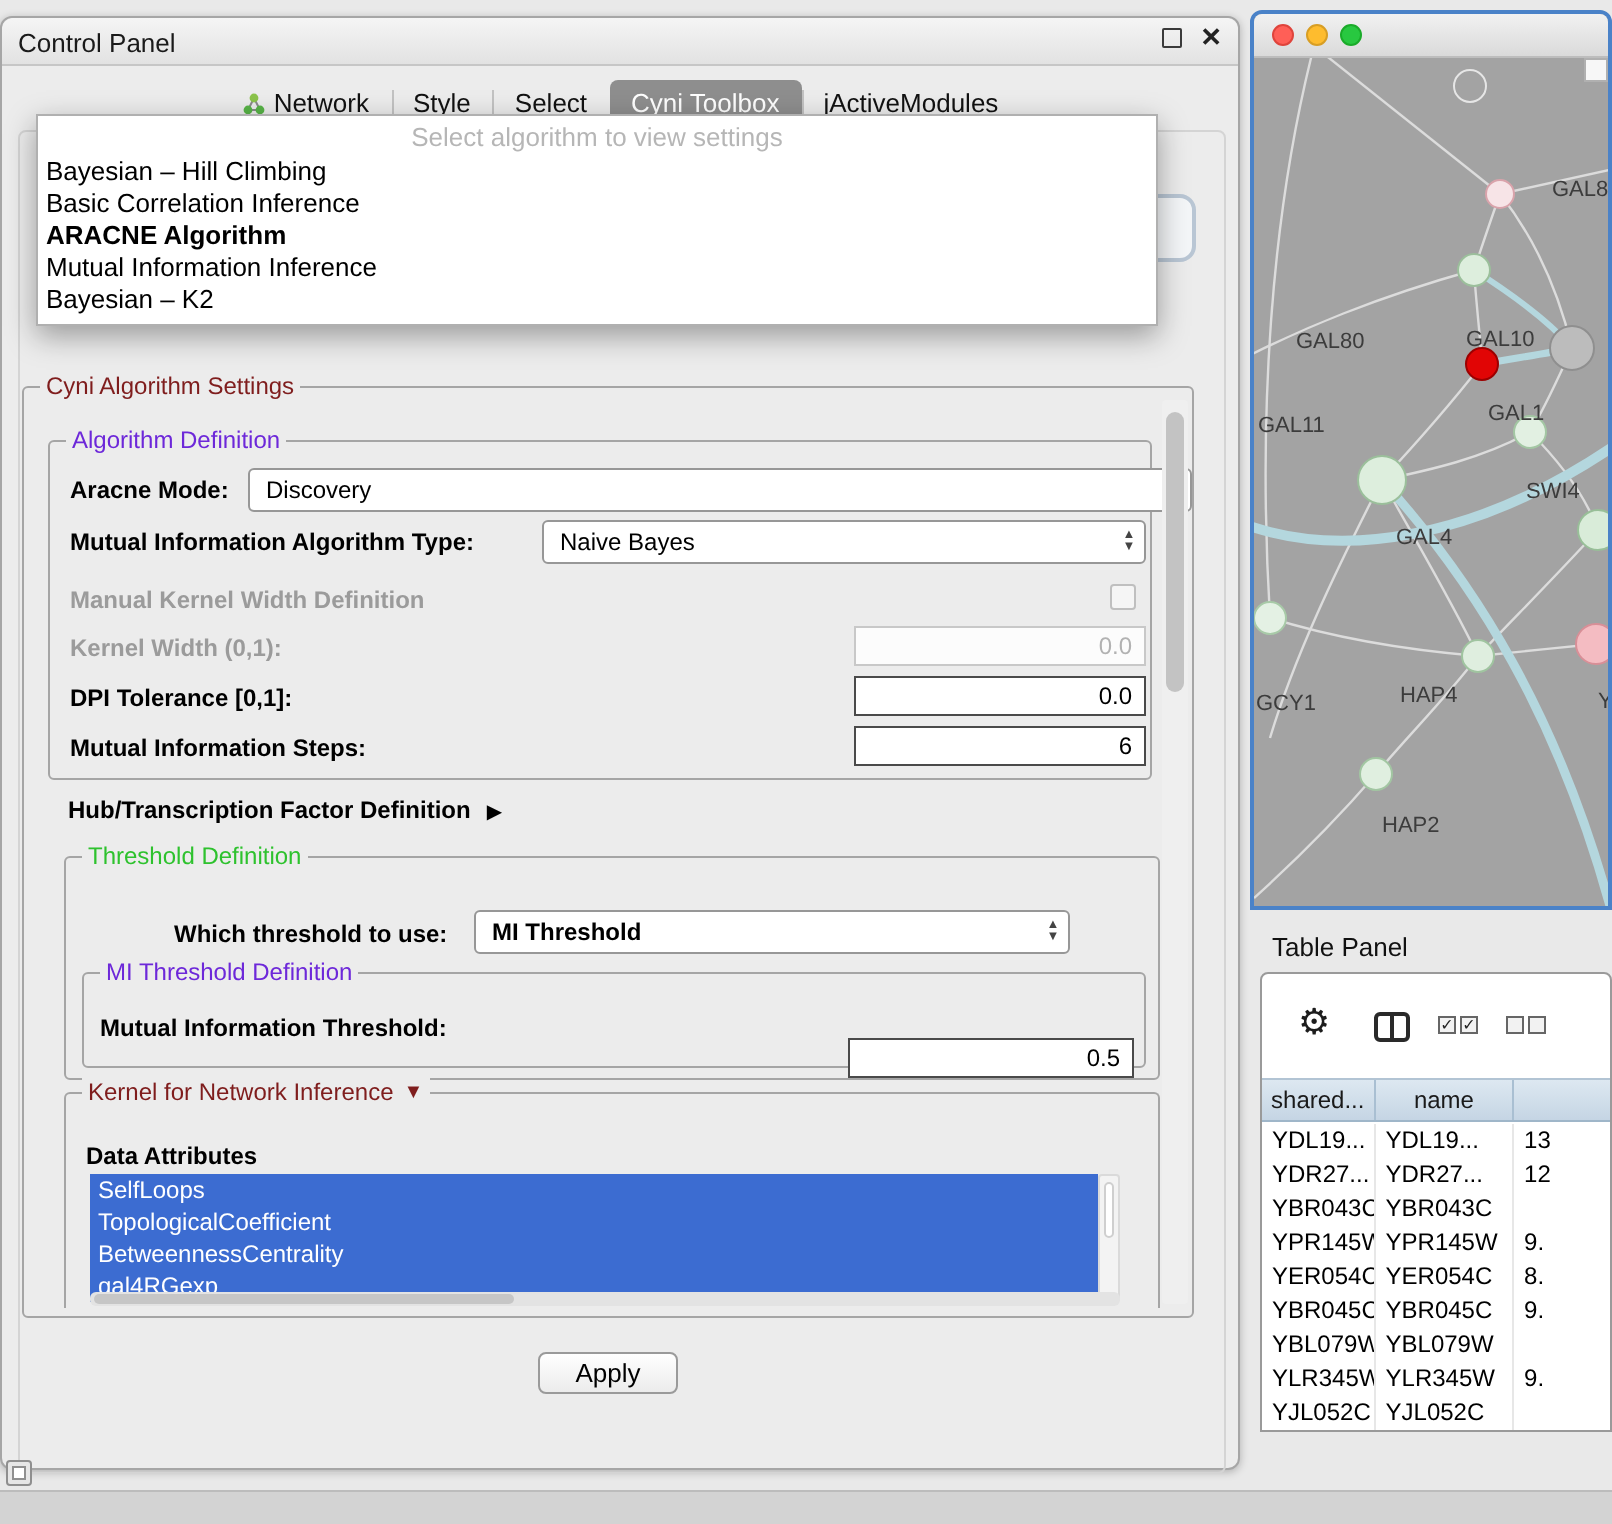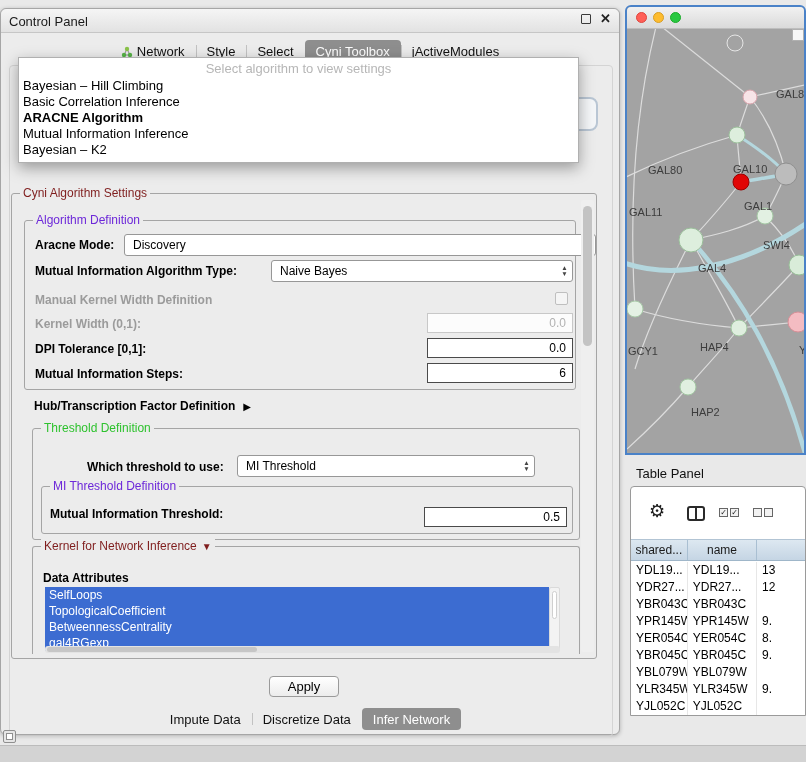--- a/index.html
+++ b/index.html
@@ -172,32 +172,32 @@
     </div>
 
     <div style="position:absolute;left:22px;top:202px;height:16px;">
       <span class="flabel" style="position:static;">Hub/Transcription Factor Definition</span><span class="hub-arrow">▶</span>
     </div>
 
     <div class="group" style="left:20px;top:234px;width:548px;height:112px;">
       <span class="legend green">Threshold Definition</span>
 
       <span class="flabel" style="left:54px;top:31px;">Which threshold to use:</span>
-      <div class="combo" style="left:204px;top:26px;width:298px;height:22px;">
+      <div class="combo" style="left:204px;top:26px;width:298px;height:22px;font-weight:bold;">
         <span class="val">MI Threshold</span>
         <span class="stepper">
             <span>▲</span>
             <span>▼</span>
           </span>
       </div>
 
       <div class="group" style="left:8px;top:57px;width:532px;height:48px;">
         <span class="legend blue">MI Threshold Definition</span>
         <span class="flabel" style="left:8px;top:20px;">Mutual Information Threshold:</span>
-        <div class="tfield" style="left:382px;top:20px;width:143px;">0.5</div>
+        <div class="tfield" style="left:382px;top:32px;width:143px;">0.5</div>
       </div>
     </div>
 
     <div class="group" style="left:20px;top:352px;width:548px;height:108px;border-bottom:none;border-radius:3px 3px 0 0;">
       <span class="legend" style="display:flex;align-items:center;gap:5px;">
         <span>Kernel for Network Inference</span>
         <span style="font-size:10px;">▼</span>
       </span>
       <span class="flabel" style="left:10px;top:24px;">Data Attributes</span>
 
@@ -215,31 +215,20 @@
         </div>
     </div>
 
     <div class="vscroll" style="left:569px;top:6px;width:13px;height:452px;border:none;background:#efefef;">
       <div class="thumb" style="top:6px;height:140px;"></div>
     </div>
   </div>
 
   <button class="apply-btn">Apply</button>
 
-  <div class="tabbar" style="top:699px;height:22px;">
-    <div class="tab">
-        <span>Impute Data</span>
-      </div>
-    <div class="tab">
-        <span>Discretize Data</span>
-      </div>
-    <div class="tab selected">
-        <span>Infer Network</span>
-      </div>
-  </div>
 </div>
 
 <div class="algo-popup">
   <div class="popup-header">Select algorithm to view settings</div>
   <div class="popup-item">Bayesian – Hill Climbing</div>
   <div class="popup-item">Basic Correlation Inference</div>
   <div class="popup-item bold">ARACNE Algorithm</div>
   <div class="popup-item">Mutual Information Inference</div>
   <div class="popup-item">Bayesian – K2</div>
 </div>

